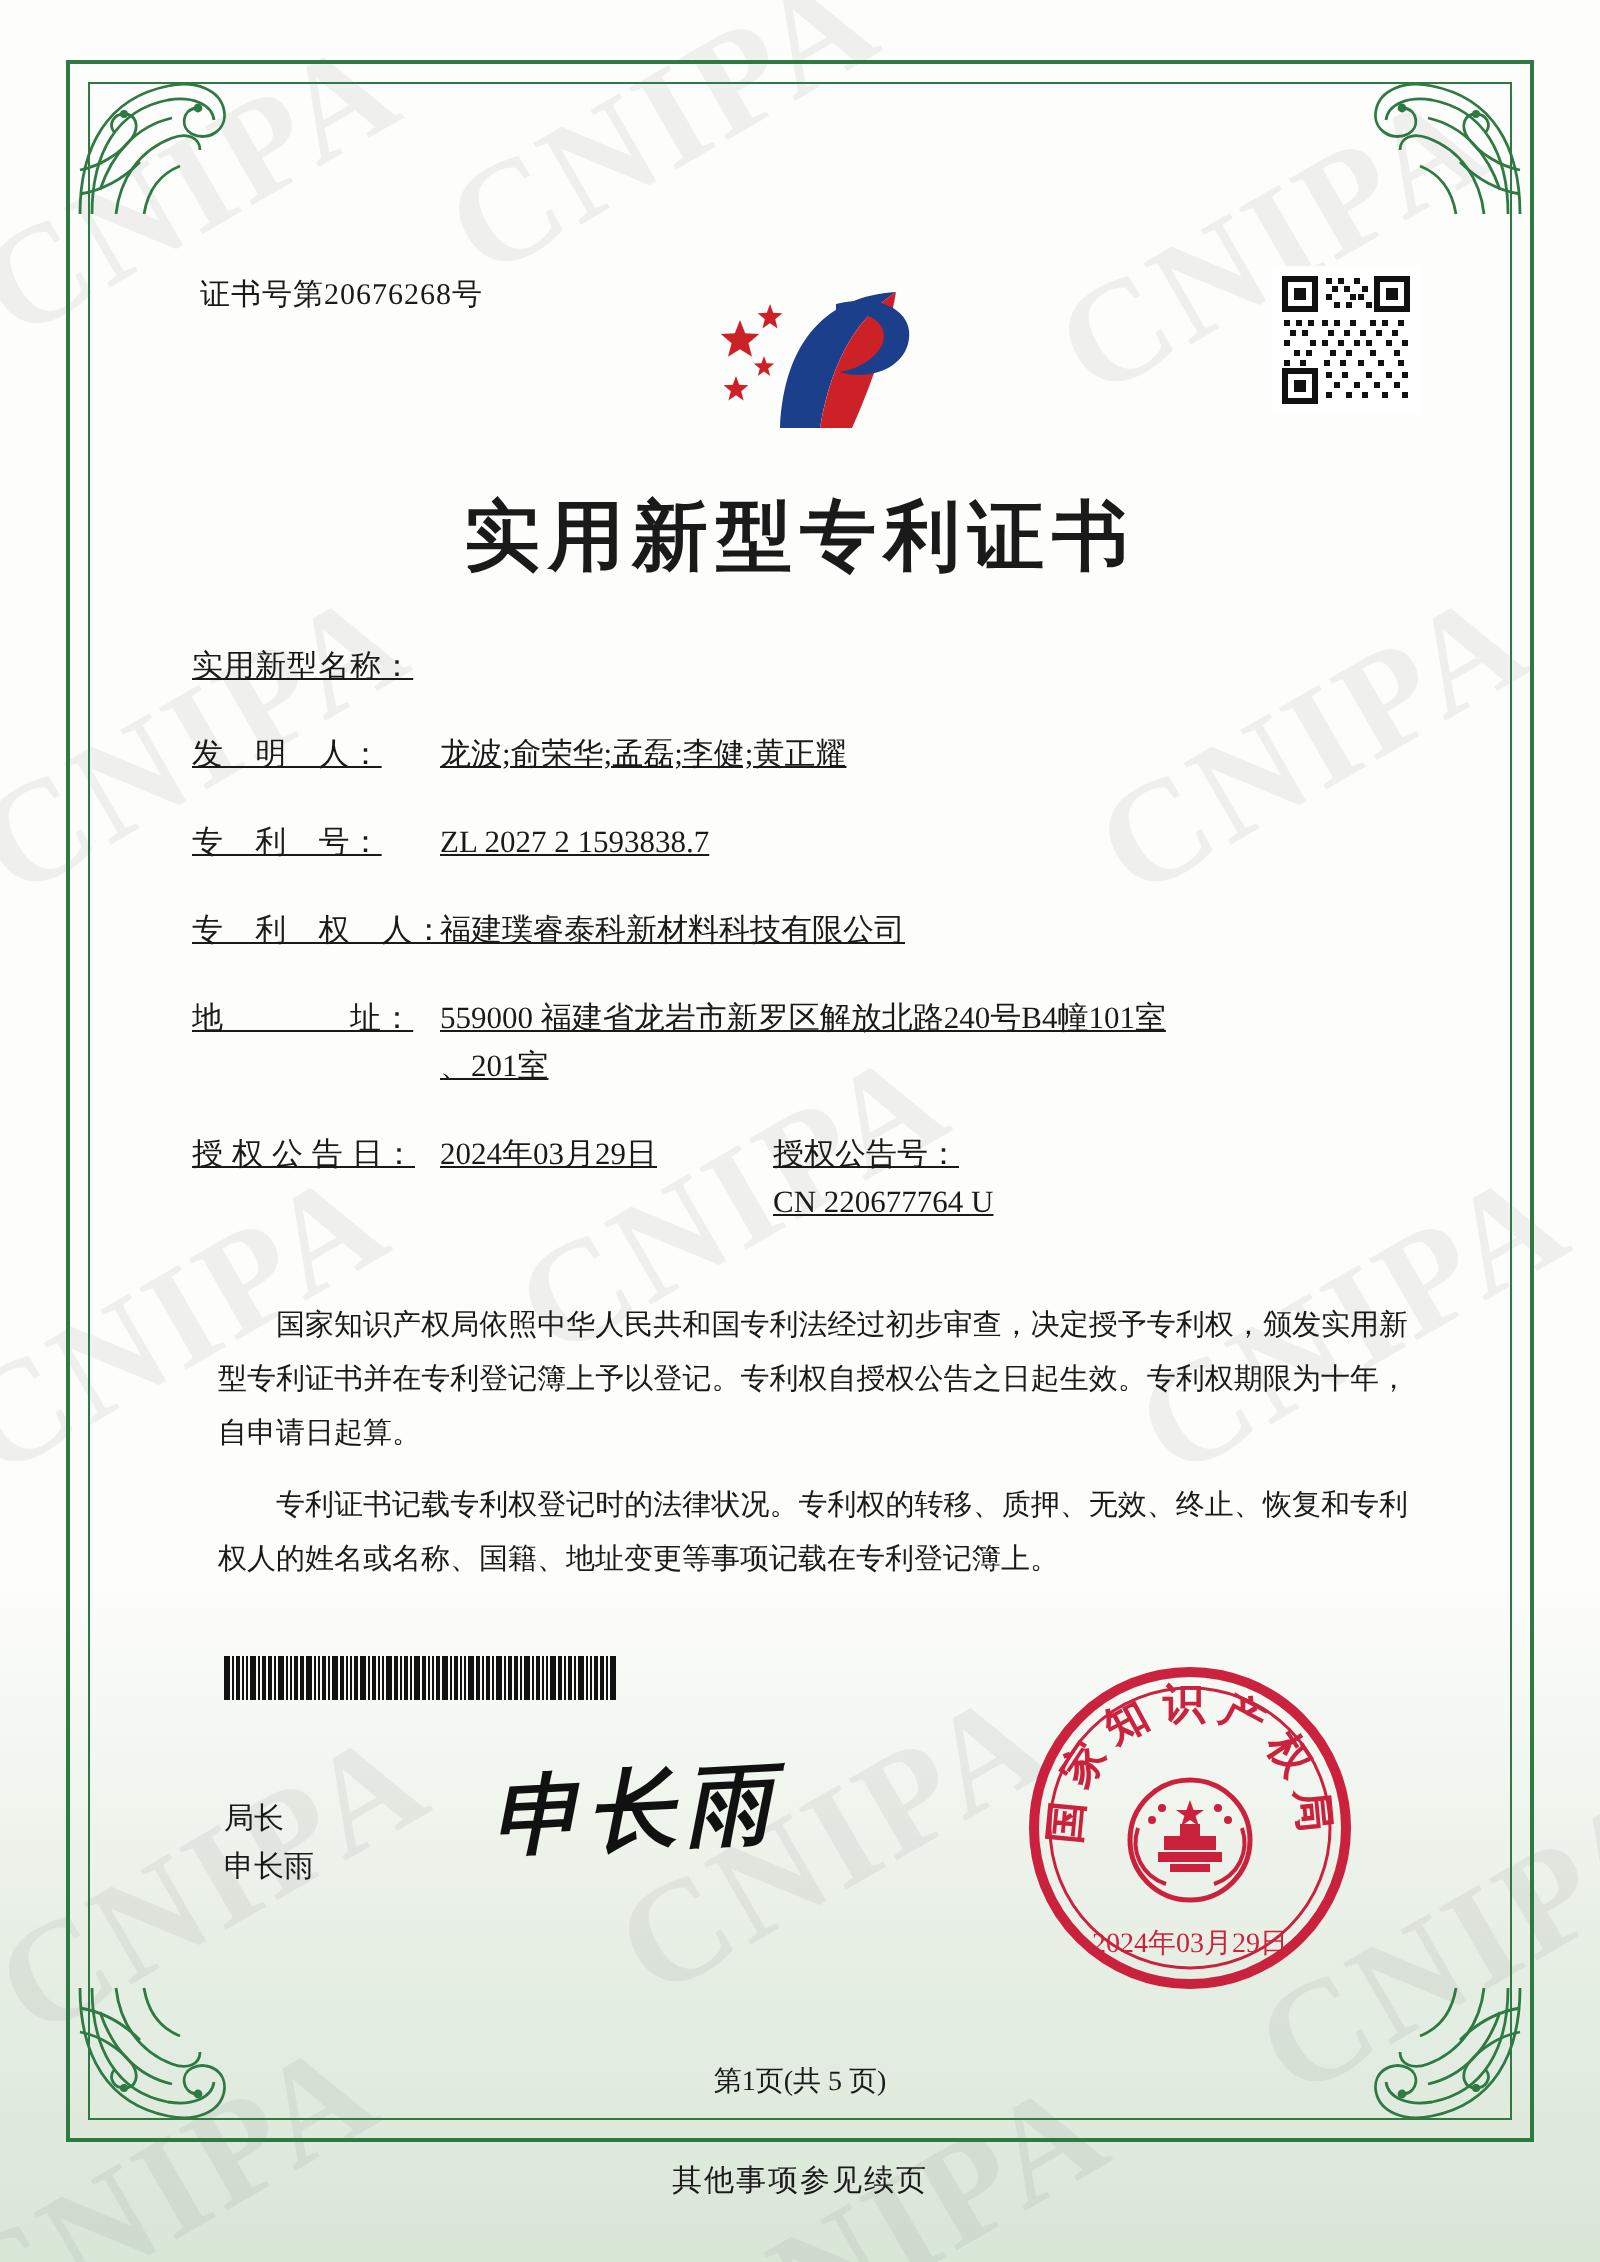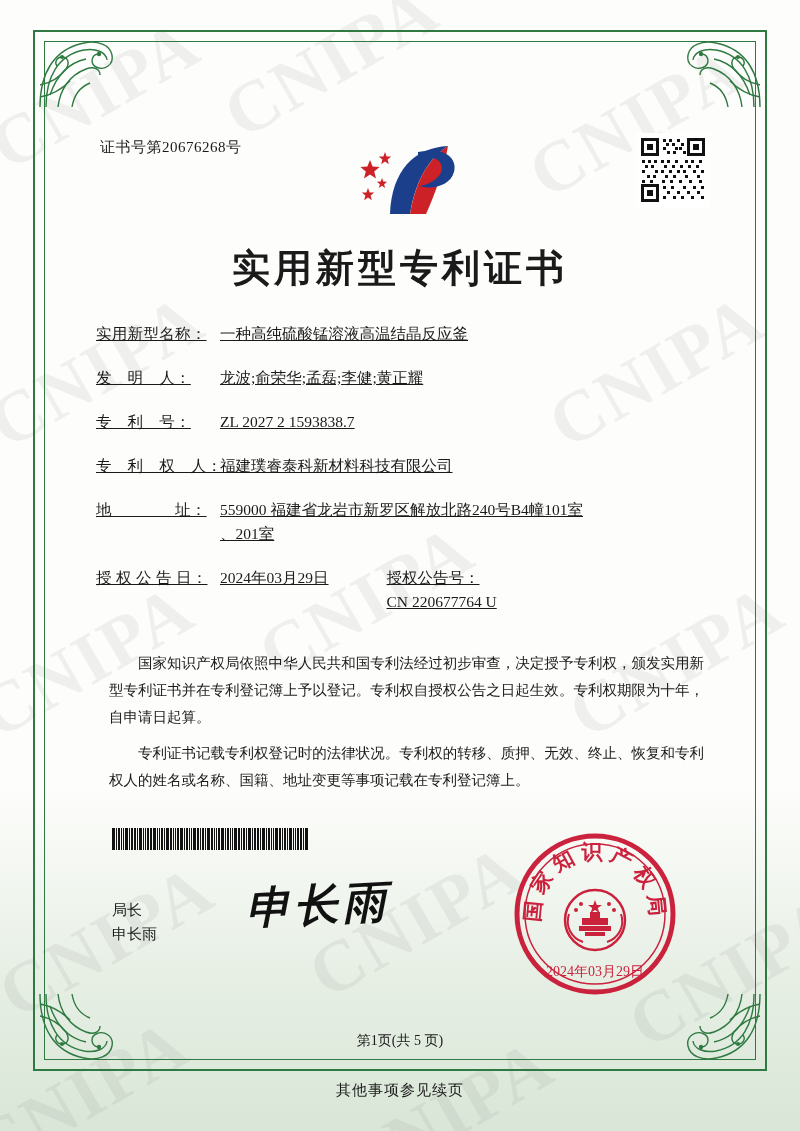--- a/index.html
+++ b/index.html
@@ -402,21 +402,20 @@
       </g>
     </svg>
   </div>
 
   <div class="title">实用新型专利证书</div>
 
   <div class="fields">
 
     <div class="field">
       <span class="lbl">实用新型名称：</span>
-      <span class="val">一种高纯硫酸锰溶液高温结晶反应釜</span>
     </div>
 
     <div class="field">
       <span class="lbl">发　明　人：</span>
       <span class="val">龙波;俞荣华;孟磊;李健;黄正耀</span>
     </div>
 
     <div class="field">
       <span class="lbl">专　利　号：</span>
       <span class="val">ZL 2027 2 1593838.7</span>

